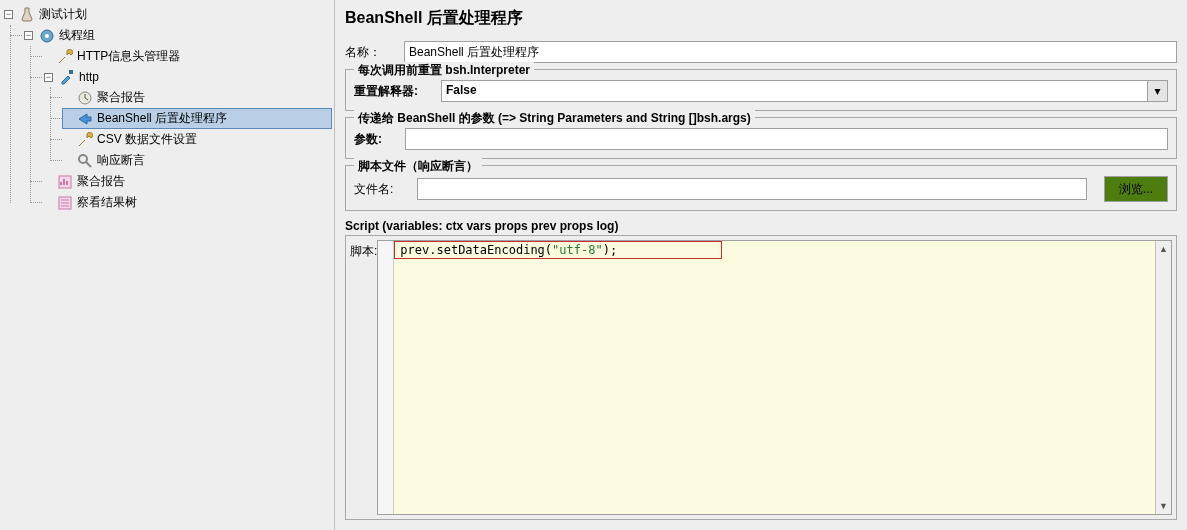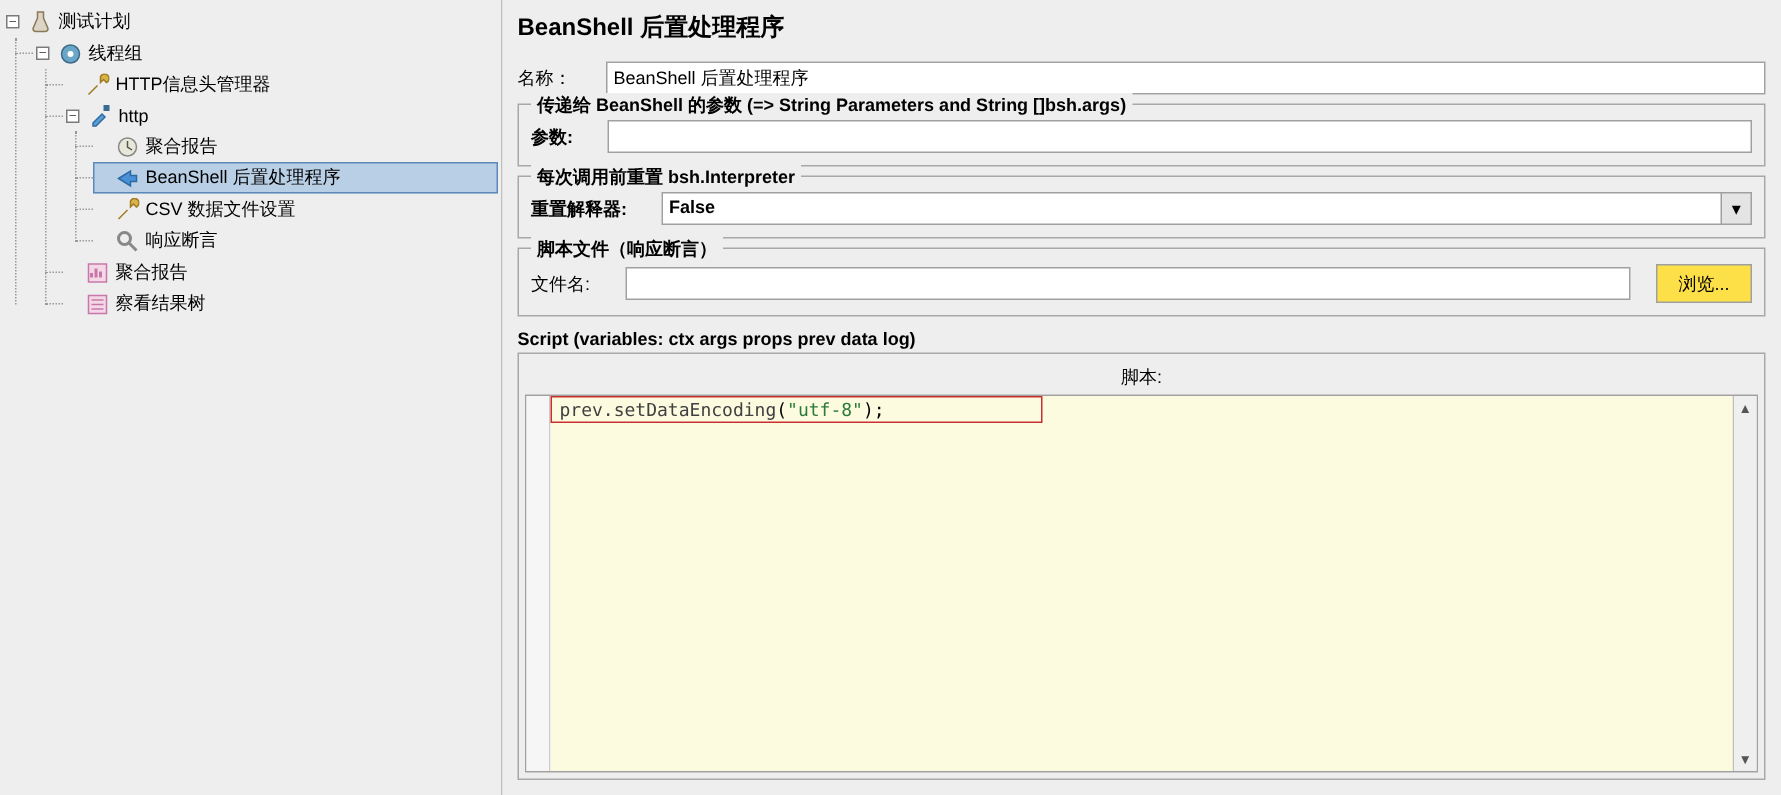--- a/index.html
+++ b/index.html
@@ -78,40 +78,40 @@
 .dropdown-field {
   flex: 1; border: 1px solid #a0a0a0; background: #fff; height: 22px;
   padding: 2px 4px; font-size: 12px; font-weight: bold;
 }
 .dropdown-btn {
   width: 20px; border: 1px solid #a0a0a0; border-left: none; background: #e4e4e4;
   display: inline-flex; align-items: center; justify-content: center;
   cursor: pointer;
 }
 .browse-btn {
-  border: 1px solid #a0a0a0; background: #fde047; height: 26px;
+  border: 1px solid #a0a0a0; background: #4d7c0f; height: 26px;
   padding: 0 14px; cursor: pointer; font-size: 12px; font-family: inherit;
 }
 .script-container {
   flex: 1; display: flex; flex-direction: column;
 }
 .script-header { text-align: center; padding: 3px 0; font-size: 12px; }
 .script-area {
   flex: 1; display: flex; position: relative; border: 1px solid #a0a0a0;
   background: #fff;
 }
 .script-gutter { width: 16px; background: #f6f6f6; border-right: 1px solid #ccc; }
 .script-code {
   flex: 1; font-family: "Consolas", monospace; font-size: 12px;
   background: #fcfadf; position: relative;
 }
 .script-line {
   padding: 2px 6px; white-space: pre;
 }
-.hl-method { color: #404040; margin-top: 44px; }
+.hl-method { color: #000000; margin-top: 44px; }
 .hl-str { color: #2a7a3a; }
 .hl-sym { color: #000; }
 .redbox {
   position: absolute; border: 1px solid #c83030; pointer-events: none;
   left: 0; top: 0; width: 328px; height: 18px;
 }
 .script-scroll {
   width: 16px; border-left: 1px solid #c0c0c0; background: #efefef;
   display: flex; flex-direction: column; align-items: center;
   justify-content: space-between; padding: 2px 0;
@@ -255,50 +255,50 @@
 <div class="main-panel">
   <div class="panel-title">BeanShell 后置处理程序</div>
 
   <div class="form-row">
     <label>名称：</label>
     <input type="text" value="BeanShell 后置处理程序" style="">
   </div>
 
 
   <div class="groupbox">
-    <legend class="bold">传递给 BeanShell 的参数 (=&gt; String Parameters and String []bsh.args)</legend>
-    <div class="form-row">
-      <label class="bold" style="min-width:34px">参数:</label>
-      <input type="text" value="" style="">
-    </div>
-  </div>
-
-  <div class="groupbox">
     <legend class="bold">每次调用前重置 bsh.Interpreter</legend>
     <div class="form-row">
       <label class="bold" style="min-width:70px">重置解释器:</label>
       <div class="dropdown">
         <div class="dropdown-field">False</div>
         <div class="dropdown-btn">▾</div>
       </div>
     </div>
   </div>
 
   <div class="groupbox">
+    <legend class="bold">传递给 BeanShell 的参数 (=&gt; String Parameters and String []bsh.args)</legend>
+    <div class="form-row">
+      <label class="bold" style="min-width:34px">参数:</label>
+      <input type="text" value="" style="">
+    </div>
+  </div>
+
+  <div class="groupbox">
     <legend class="bold">脚本文件（响应断言）</legend>
     <div class="form-row">
       <label style="min-width:46px">文件名:</label>
       <input type="text" value="" style="">
       <button class="browse-btn">浏览...</button>
     </div>
   </div>
 
   <div class="script-container">
-    <div class="bold" style="padding:2px 0">Script (variables: ctx args props prev data log)</div>
-    <div class="groupbox" style="flex:1;display:flex;flex-direction:column;padding:4px">
+    <div class="bold" style="padding:2px 0">Script (variables: ctx vars props prev props log)</div>
+    <div class="groupbox" style="flex:1;display:flex;padding:4px">
       <div class="script-header">脚本:</div>
       <div class="script-area">
         <div class="script-gutter"></div>
         <div class="script-code">
           <div class="redbox"></div>
           <div class="script-line"><span class="hl-method">prev.setDataEncoding</span><span class="hl-sym">(</span><span class="hl-str">"utf-8"</span><span class="hl-sym">);</span></div>
         </div>
         <div class="script-scroll">
           <span class="scroll-arrow">▲</span>
           <span class="scroll-arrow">▼</span>

